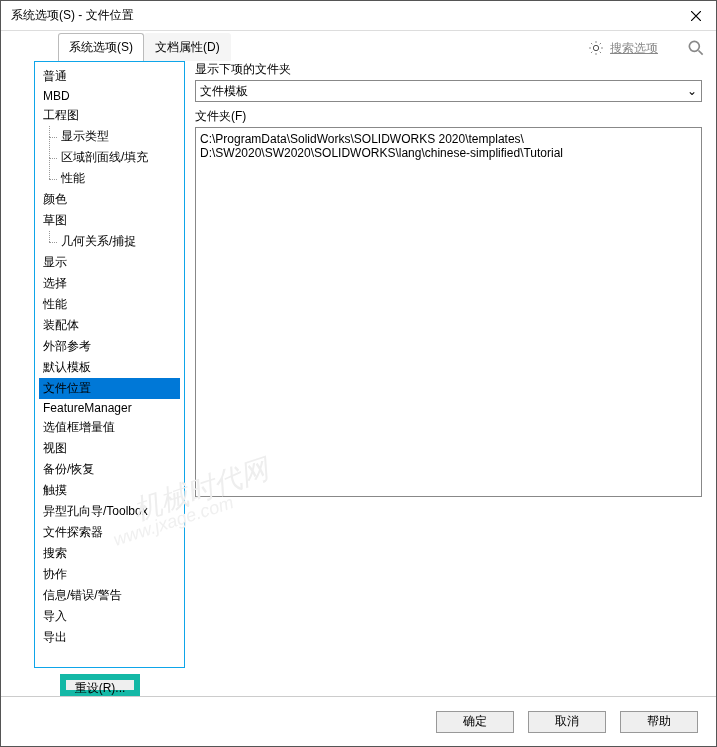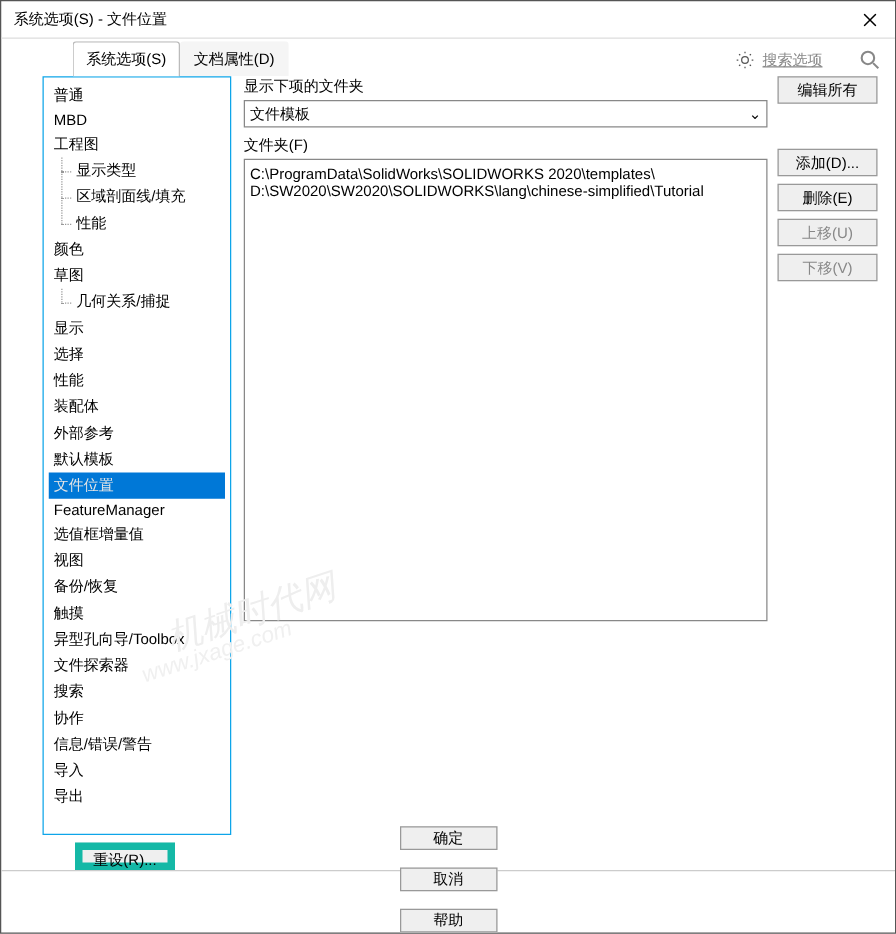--- a/index.html
+++ b/index.html
@@ -22,39 +22,39 @@
 
 .content { position: absolute; top: 60px; left: 14px; right: 14px; bottom: 50px; display: flex; gap: 10px; }
 .tree-col { width: 170px; display:flex; flex-direction:column;}
 .tree { flex:1; border: 1px solid #0ea5e9; overflow-y: auto; padding: 4px 4px; margin-left: 19px; }
 .tree-item { padding: 2px 4px; white-space: nowrap; cursor: pointer; }
 .tree-item.child { padding-left: 22px; position: relative; }
 .tree-item.child::before { content: ""; position: absolute; left: 10px; top: 0; bottom: 50%; border-left: 1px dotted #999; }
 .tree-item.child::after { content: ""; position: absolute; left: 10px; top: 50%; width: 8px; border-top: 1px dotted #999; }
 .tree-item.last-child::before { bottom: 50%; }
 .tree-item.child:not(.first-child)::before{ top:-50%; }
-.tree-item.selected { background: #0078d7; color: #e5e5e5; }
+.tree-item.selected { background: #0078d7; color: #000000; }
 .reset-row{display:flex; justify-content:center; padding-top:6px;}
 .reset-btn{ min-width:80px; height:22px; border:6px solid #14b8a6; background:#efefef; cursor:pointer;}
 
 .main-col { flex: 1; display:flex; gap:8px;}
 .main-left{flex:1;}
 .label { margin-bottom: 2px; }
 .dropdown { width: 100%; height: 22px; border: 1px solid #888; background:#fff; display:flex; align-items:center; padding:0 4px; cursor:pointer;}
 .dropdown .arrow{margin-left:auto;}
 .folder-label{margin-top:6px;}
 .folder-box{ width:100%; height:370px; border:1px solid #888; margin-top:2px; padding:4px; overflow:auto;}
 .folder-box div{ white-space:nowrap; font-size:12px; cursor:pointer;}
 
 .btn-col{ width:80px; display:flex; flex-direction:column; gap:6px;}
 .btn{ height:22px; border:1px solid #999; background:#efefef; cursor:pointer; display:flex; align-items:center; justify-content:center;}
 .btn.disabled{ color:#888; cursor:default;}
 .spacer{height:24px;}
 
-.footer { position: absolute; bottom: 0; left: 0; right: 0; height: 50px; border-top: 1px solid #ccc; display: flex; align-items: center; justify-content: flex-end; gap: 14px; padding: 0 18px; flex-direction: column; }
+.footer { position: absolute; bottom: 0; left: 0; right: 0; height: 50px; border-top: 1px solid #ccc; display: flex; align-items: center; justify-content: flex-end; gap: 14px; padding: 0 18px; }
 .footer .btn { width: 78px; }
 
 .watermark{position:absolute; left:130px; top:470px; font-size:28px; color:#eee; transform:rotate(-18deg); pointer-events:none; font-style:italic;}
 .watermark2{position:absolute; left:110px; top:510px; font-size:18px; color:#f0f0f0; transform:rotate(-18deg); pointer-events:none; font-style:italic;}
 </style>
 </head>
 <body>
 
 <div class="titlebar">
   <span class="title">系统选项(S) - 文件位置</span>
@@ -125,28 +125,20 @@
       <div class="dropdown">
         <span>文件模板</span>
         <span class="arrow">⌄</span>
       </div>
       <div class="label folder-label">文件夹(F)</div>
       <div class="folder-box" id="folders">
           <div>C:\ProgramData\SolidWorks\SOLIDWORKS 2020\templates\</div>
           <div>D:\SW2020\SW2020\SOLIDWORKS\lang\chinese-simplified\Tutorial</div>
         </div>
     </div>
-    <div class="btn-col">
-      <button class="btn">编辑所有</button>
-      <div class="spacer"></div>
-      <button class="btn">添加(D)...</button>
-      <button class="btn">删除(E)</button>
-      <button class="btn disabled">上移(U)</button>
-      <button class="btn disabled">下移(V)</button>
-    </div>
   </div>
 </div>
 
 <div class="watermark">机械时代网</div>
 <div class="watermark2">www.jxage.com</div>
 
 <div class="footer">
   <button class="btn">确定</button>
   <button class="btn">取消</button>
   <button class="btn">帮助</button>

